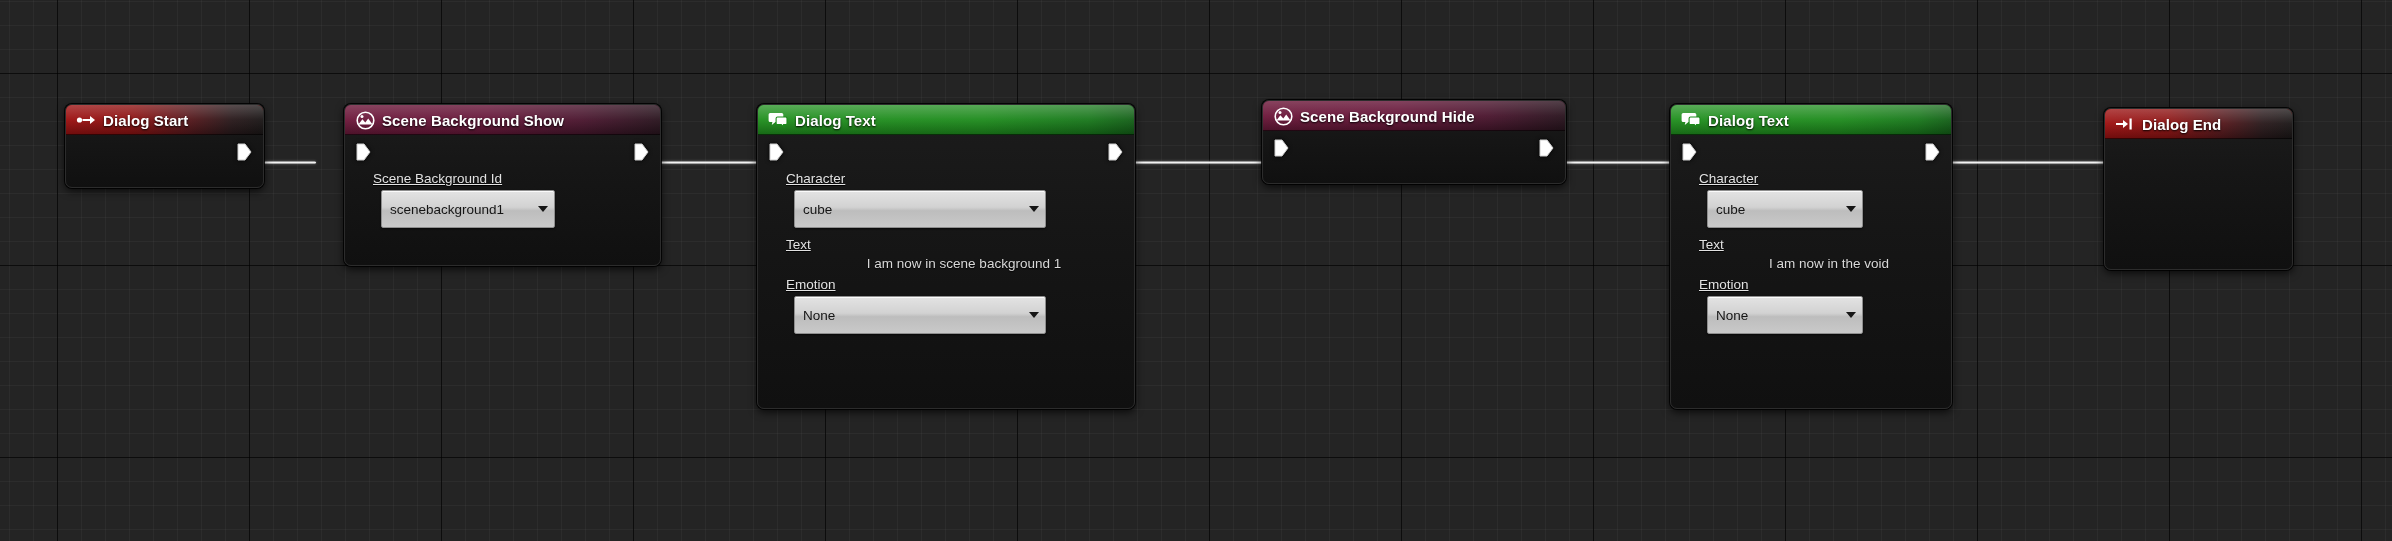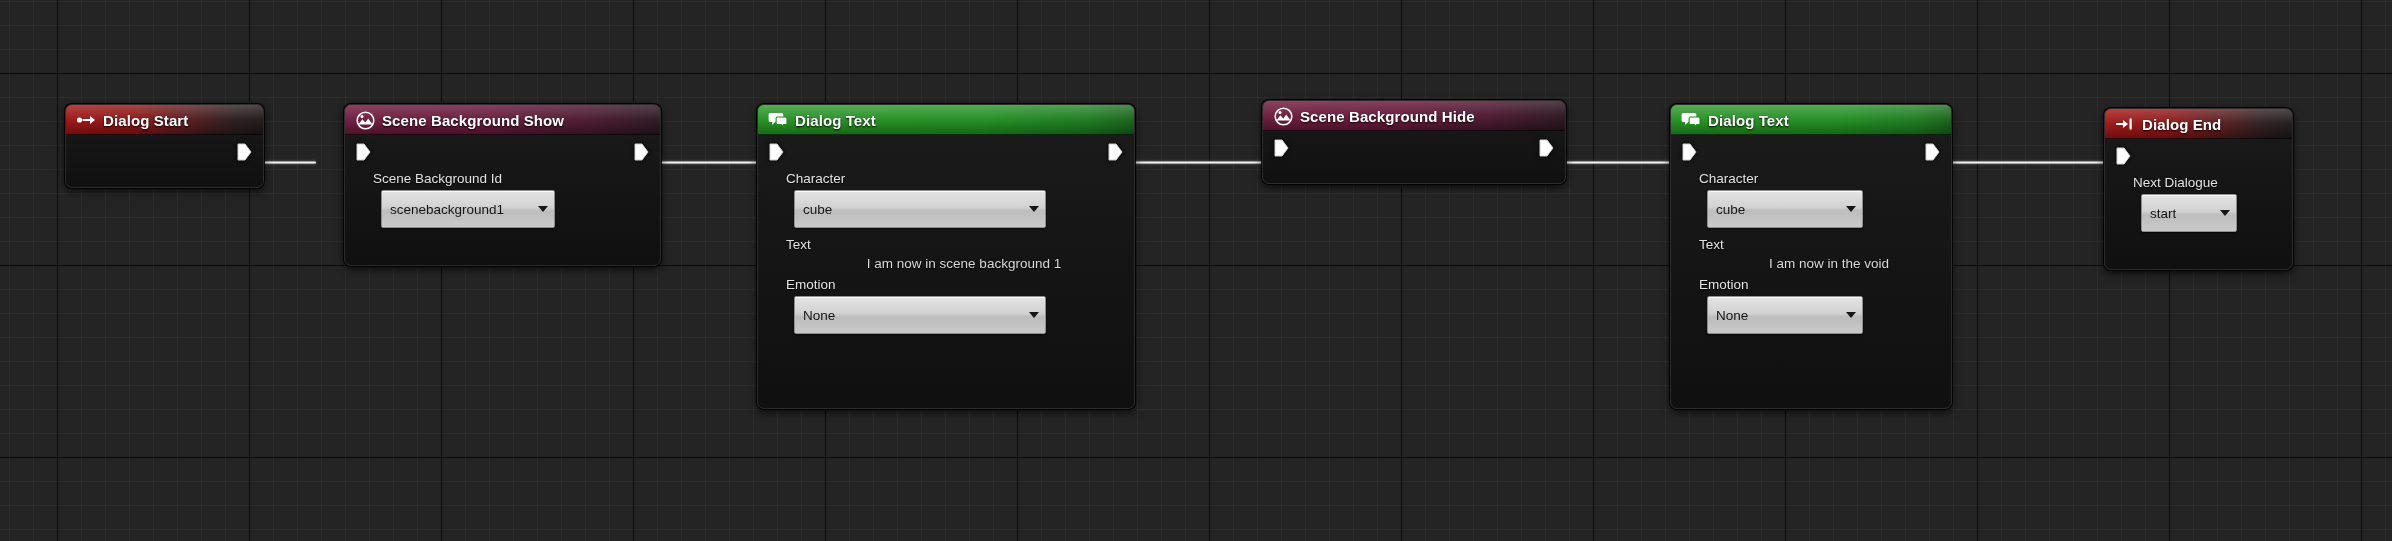--- a/index.html
+++ b/index.html
@@ -166,20 +166,21 @@
   .pin-in  { left: 11px; }
   .pin-out { right: 11px; }
 
   
   .prop-label {
     color: #e2e2e2;
     font-size: 13.5px;
     padding: 2px 0 3px 28px;
     text-shadow: 0 1px 1px rgba(0,0,0,0.9);
     white-space: nowrap;
+    text-decoration: underline;
   }
   .prop-value-text {
     color: #d8d8d8;
     font-size: 13.5px;
     padding: 1px 0 4px 36px;
     text-shadow: 0 1px 1px rgba(0,0,0,0.9);
     white-space: nowrap;
     text-align: center;
   }
 
@@ -397,30 +398,16 @@
       <div class="node-title title-red">
         <span class="node-icon">
           <svg width="20" height="14" viewBox="0 0 20 14">
             <rect x="1" y="6" width="9" height="2" fill="#ffffff"></rect>
             <path d="M8 3 L13 7 L8 11 Z" fill="#ffffff"></path>
             <rect x="14.5" y="1.5" width="2.2" height="11" fill="#ffffff"></rect>
           </svg>
         </span>
         <span class="node-title-text">Dialog End</span>
       </div>
-      <div class="node-body">
-        <div class="pin-row">
-          <span class="exec-pin pin-in">
-            <svg width="15" height="18" viewBox="0 0 15 18">
-              <path d="M1 1 L8 1 L14 9 L8 17 L1 17 Z" fill="#ffffff" stroke="#cfcfcf" stroke-width="1"></path>
-            </svg>
-          </span>
-        </div>
-        <div class="prop-label">Next Dialogue</div>
-        <div class="combo" style="width:96px;">
-          <span class="combo-text">start</span>
-          <span class="caret"></span>
-        </div>
-      </div>
     </div>
   </div>
 
 </div>
 
 </body></html>

